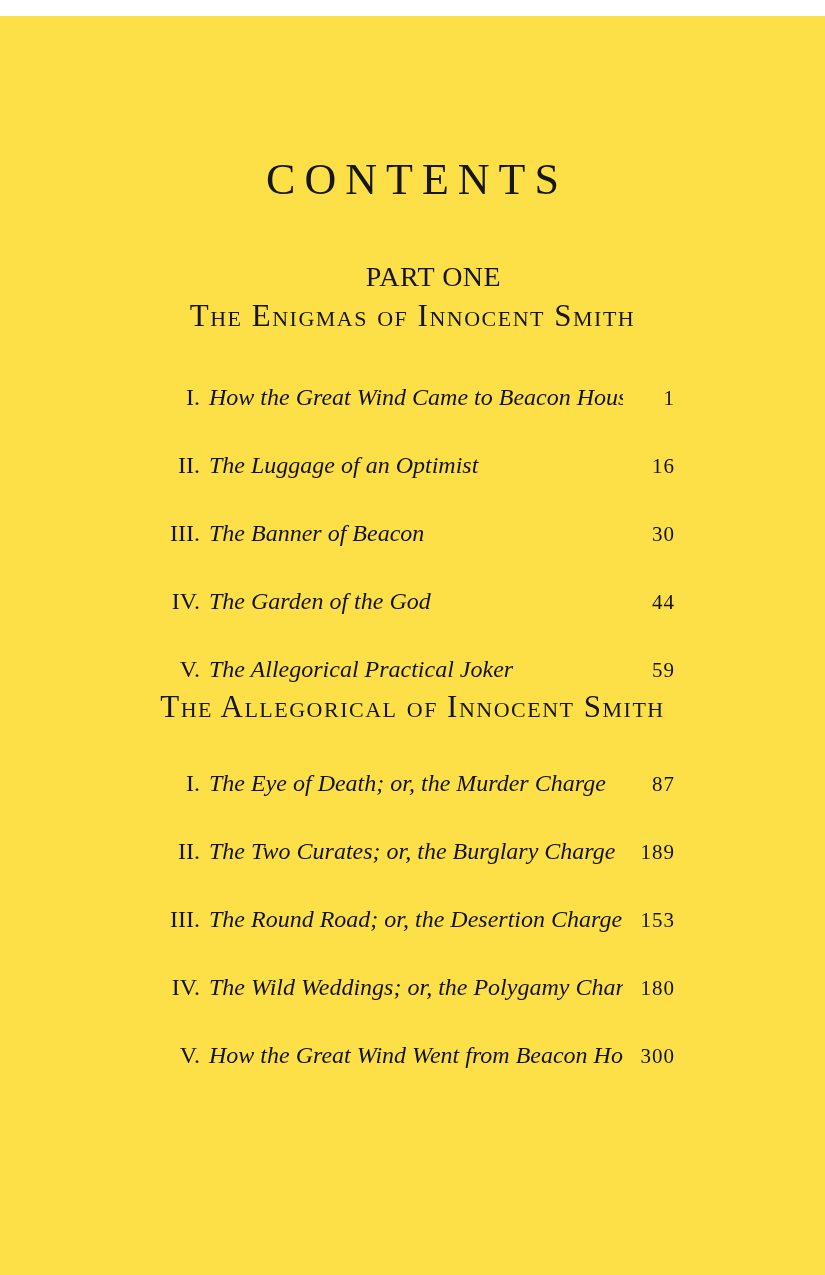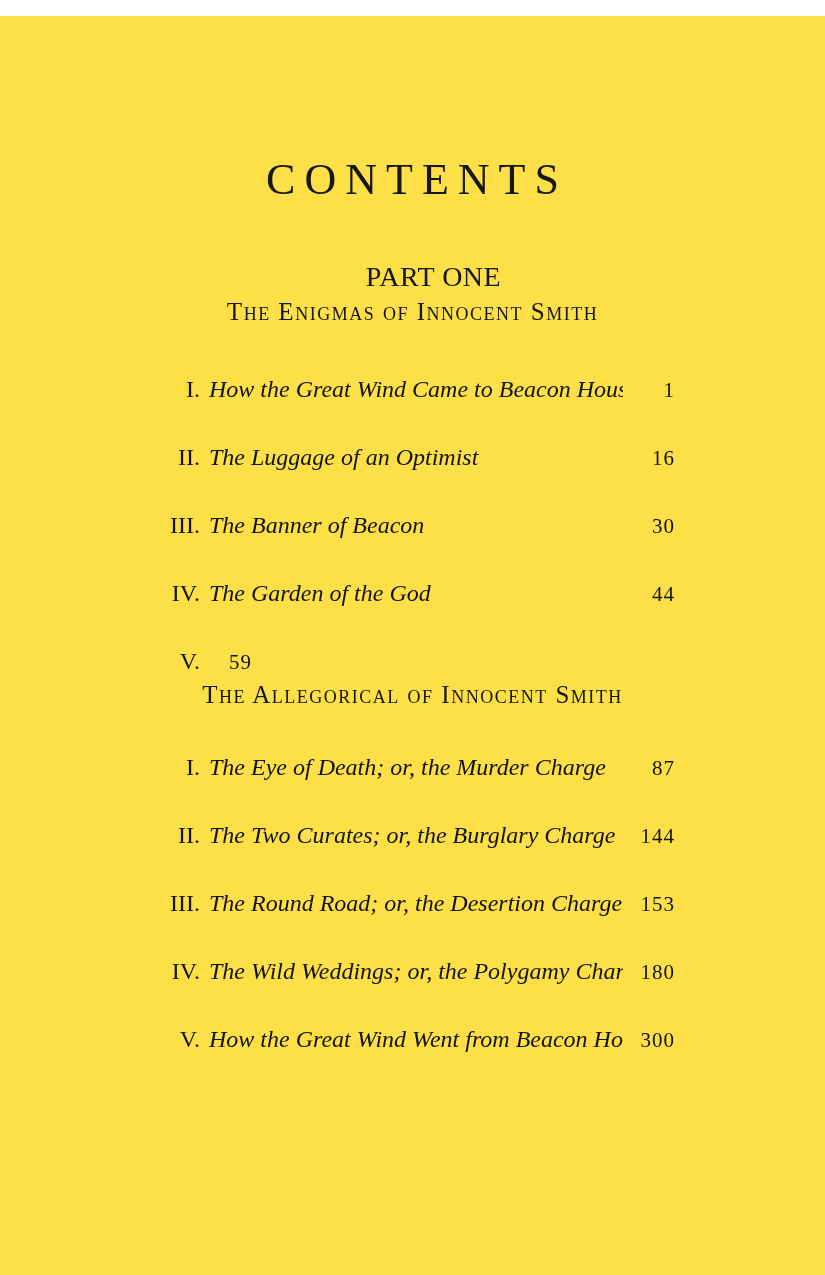--- a/index.html
+++ b/index.html
@@ -36,21 +36,21 @@
     font-weight: 400;
     letter-spacing: 0.5px;
     line-height: 1.2;
     color: #161616;
   }
   .part-one .part-heading { margin-top: 58px; padding-left: 42px; }
   .part-two .part-heading { margin-top: 64px; }
   .part-subheading {
     margin: 0;
     text-align: center;
-    font-size: 25px;
+    font-size: 31px;
     font-weight: 400;
     font-variant: small-caps;
     letter-spacing: 1.5px;
     line-height: 1.4;
     color: #161616;
   }
   .toc {
     margin: 45px 150px 0 148px; 
   }
   .part-two .toc { margin-top: 40px; }
@@ -113,38 +113,39 @@
         <span class="title">The Banner of Beacon</span>
         <span class="pg">30</span>
       </div>
       <div class="entry">
         <span class="num">IV.</span>
         <span class="title">The Garden of the God</span>
         <span class="pg">44</span>
       </div>
       <div class="entry">
         <span class="num">V.</span>
+        <span class="title">The Allegorical Practical Joker</span>
         <span class="pg">59</span>
       </div>
     </div>
   </section>
 
   <section class="part part-two">
     <h3 class="part-subheading">The Allegorical of Innocent Smith</h3>
 
     <div class="toc">
       <div class="entry">
         <span class="num">I.</span>
         <span class="title">The Eye of Death; or, the Murder Charge</span>
         <span class="pg">87</span>
       </div>
       <div class="entry">
         <span class="num">II.</span>
         <span class="title">The Two Curates; or, the Burglary Charge</span>
-        <span class="pg">144</span>
+        <span class="pg">189</span>
       </div>
       <div class="entry">
         <span class="num">III.</span>
         <span class="title">The Round Road; or, the Desertion Charge</span>
         <span class="pg">153</span>
       </div>
       <div class="entry">
         <span class="num">IV.</span>
         <span class="title">The Wild Weddings; or, the Polygamy Charge</span>
         <span class="pg">180</span>

